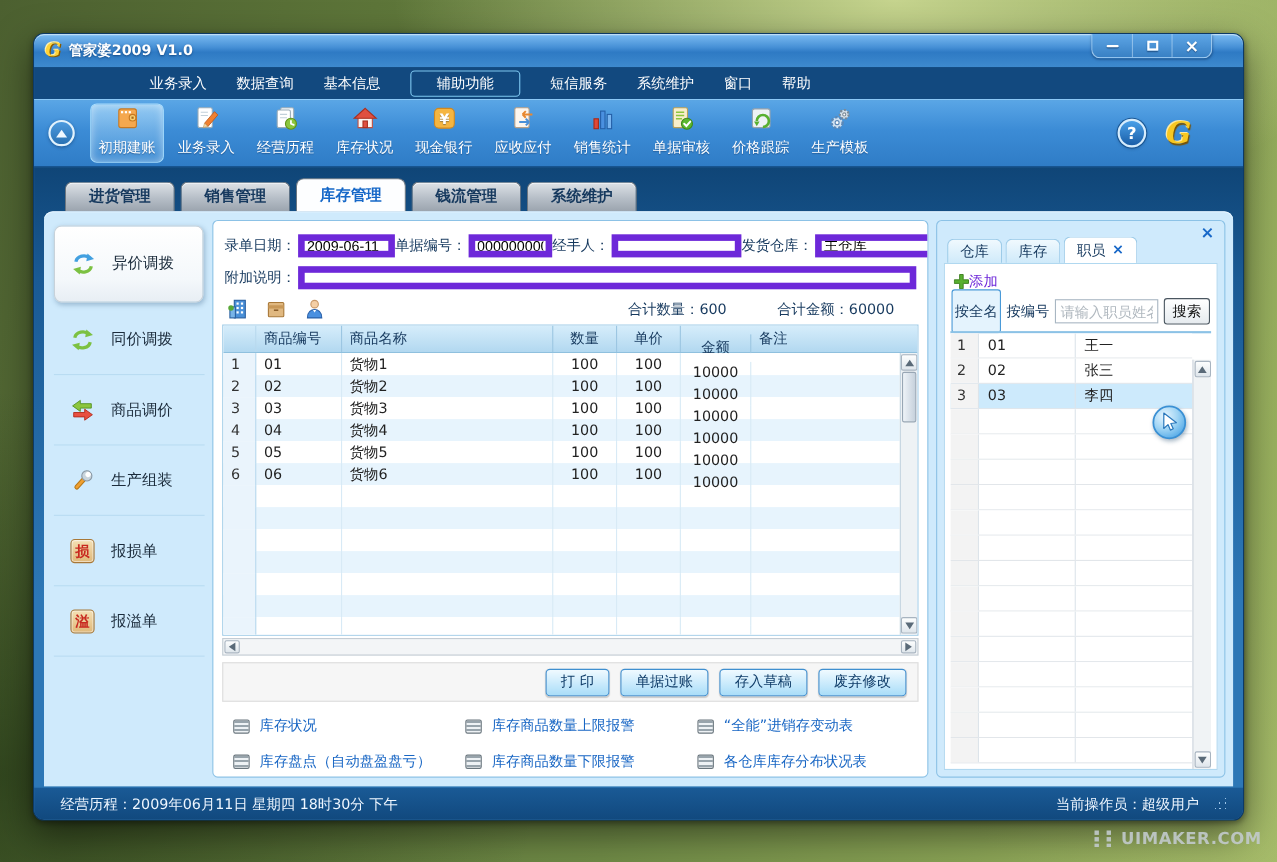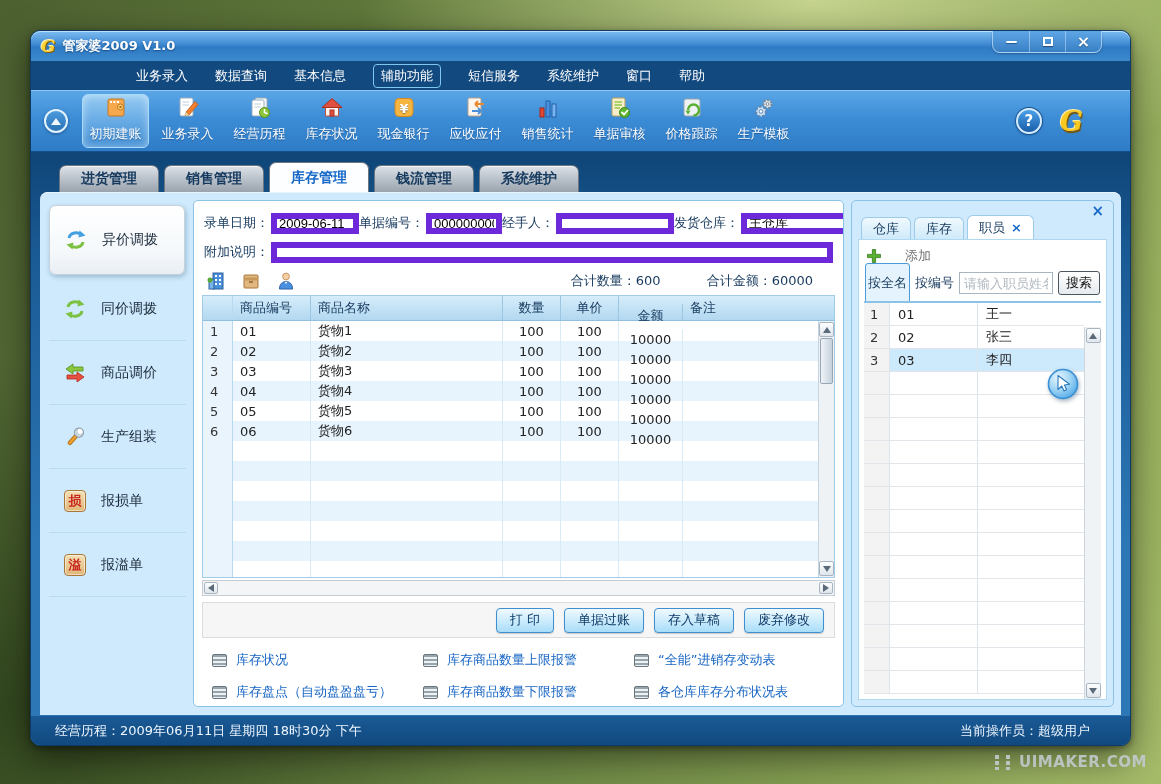--- a/index.html
+++ b/index.html
@@ -38,21 +38,21 @@
   .win-btn{ width:36px; display:flex; align-items:center; justify-content:center; cursor:default;}
   .win-btn + .win-btn{ border-left:1px solid rgba(220,240,255,.45);}
   .glyph-min{ width:11px; height:2px; background:#fff; border-radius:1px; box-shadow:0 1px 1px rgba(0,30,70,.5);}
   .glyph-max{ width:10px; height:9px; border:2px solid #fff; box-shadow:0 1px 1px rgba(0,30,70,.5);}
   .glyph-close{ color:#fff; font-size:16px; font-weight:bold; line-height:1; text-shadow:0 1px 1px rgba(0,30,70,.5);}
 
   
   .menubar{ height:29px; flex:0 0 29px; background:#12497f; display:flex; align-items:center;
     gap:27px; padding-left:105px; color:#fff; font-size:13px;}
   .menu-item{ cursor:default; }
-  .menu-item.active{ border:1px solid #7ec7f0; border-radius:4px; padding:2px 7px;text-align:right; }
+  .menu-item.active{ border:1px solid #7ec7f0; border-radius:4px; padding:2px 23px;text-align:right; }
 
   
   .toolbar{ height:62px; flex:0 0 62px;
     background:linear-gradient(180deg,#5aa6e6 0%,#3c8cd6 45%,#2f7cc6 100%);
     border-top:1px solid #8cc8f6; border-bottom:1px solid #16508c;
     display:flex; align-items:center; padding:0 13px; gap:5px;}
   .collapse-btn{ width:24px; height:24px; border-radius:50%; flex:0 0 24px; margin-right:9px;
     border:2px solid #e2f2fc; background:linear-gradient(180deg,#4c9ade,#2a72b4);
     display:flex; align-items:center; justify-content:center; box-shadow:0 1px 3px rgba(0,30,70,.4);}
   .tri-up-sm{ width:0;height:0;border-left:5px solid transparent;border-right:5px solid transparent;border-bottom:7px solid #f0f8ff;}
@@ -163,22 +163,22 @@
     display:flex; flex-direction:column; position:relative; padding:3px 6px 6px;}
   .rp-close{ position:absolute; top:3px; right:9px; color:#1868c8; font-weight:bold; font-size:15px; line-height:1; cursor:default;}
   .rp-tabs{ display:flex; gap:3px; padding-left:3px; margin-top:11px; align-items:flex-end; flex:0 0 24px;}
   .rp-tab{ height:22px; padding:0 11px; border:1px solid #9dcbe8; border-bottom:none; border-radius:6px 6px 0 0;
     background:linear-gradient(180deg,#f0f9fe,#cfeafa); font-size:13px; color:#16395e;
     display:flex; align-items:center; gap:6px; cursor:default;}
   .rp-tab.active{ background:#fff; height:24px; position:relative; z-index:2;}
   .rp-tab .tab-x{ color:#1868c8; font-weight:bold; font-size:13px; line-height:1;}
   .rp-content{ flex:1; min-height:0; background:#fff; border:1px solid #b0d8f0; display:flex; flex-direction:column;
     position:relative; padding:3px 5px 0;}
-  .add-row{ height:25px; flex:0 0 25px; display:flex; align-items:center; gap:24px; padding-left:3px;
-    font-size:13px; color:#737373;}
+  .add-row{ height:25px; flex:0 0 25px; display:flex; align-items:center; gap:0; padding-left:3px;
+    font-size:13px; color:#6d28d9;}
   .search-row{ height:30px; flex:0 0 30px; display:flex; align-items:center; gap:5px; padding:0 1px;}
   .filter-name{ border:1px solid #4a9ad8; background:#e4f3fd; color:#16395e; padding:10px 2px;
     border-radius:3px; font-size:13px; white-space:nowrap;}
   .filter-code{ font-size:13px; color:#16395e; white-space:nowrap;}
   .search-input{ flex:1; min-width:0; height:22px; border:1px solid #a8b6c2; font-size:13px; padding:0 4px; outline:none;}
   .search-input::placeholder{ color:#b0b8bf;}
   .search-btn{ height:24px; padding:0 7px; border:1px solid #4a5660; background:linear-gradient(180deg,#ffffff,#e6ebef);
     border-radius:3px; font-size:13px; color:#111; font-family:inherit; white-space:nowrap;}
   .rp-grid{ flex:1; min-height:0; margin-top:3px; border-top:2px solid #8cc2e6; position:relative;
     display:flex; flex-direction:column; overflow:hidden;}

